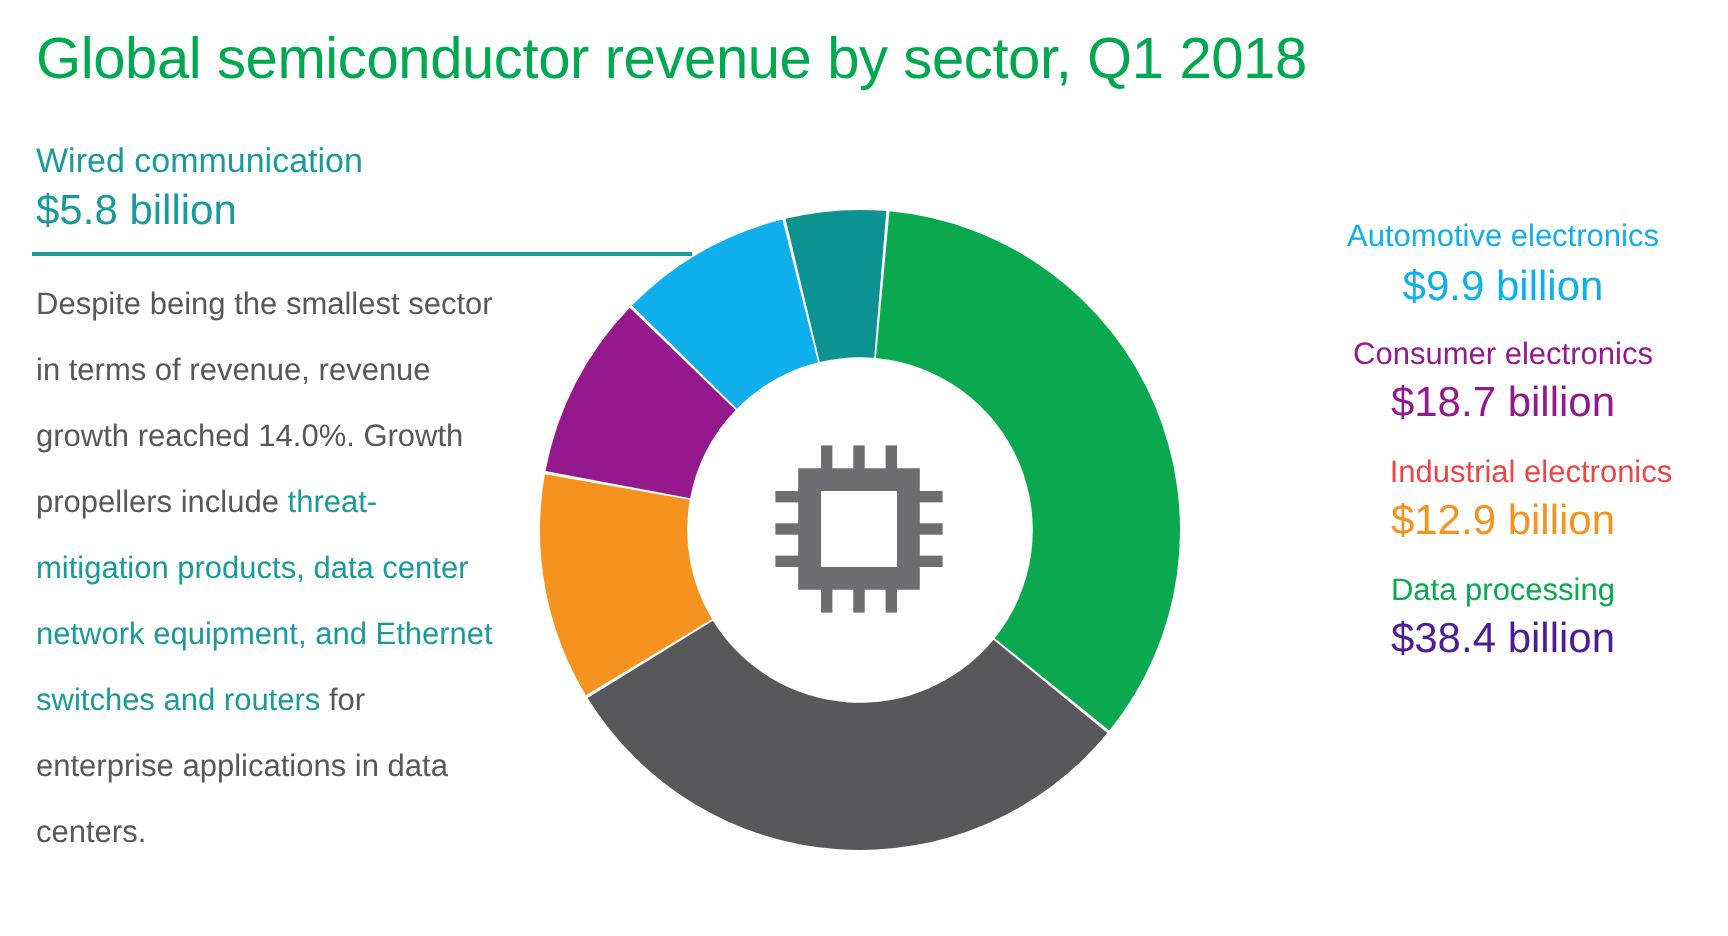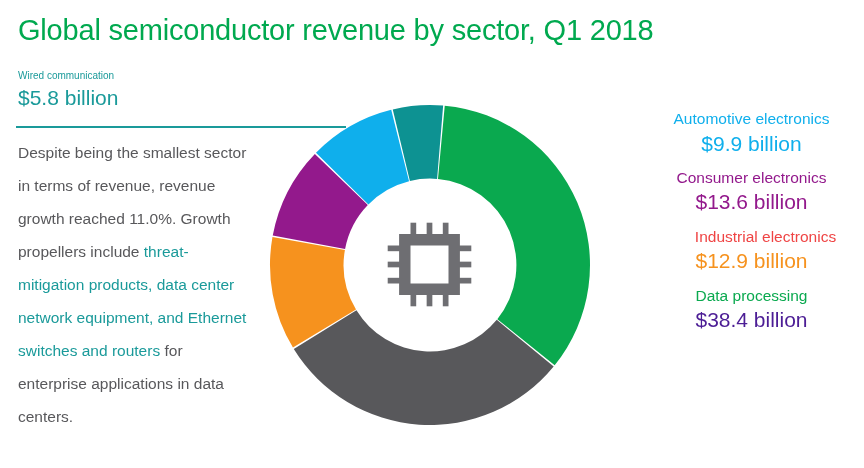--- a/index.html
+++ b/index.html
@@ -24,21 +24,21 @@
     white-space:nowrap;
   }
 
   
   .left-panel{
     position:absolute;
     left:18px;top:70px;
     width:240px;
   }
   .left-kicker{
-    font-size:10px;
+    font-size:17px;
     color:#1A9A9A;
     line-height:1.25;
     white-space:nowrap;
   }
   .left-value{
     font-size:21px;
     color:#1A9A9A;
     line-height:1.3;
     margin-top:1px;
     white-space:nowrap;
@@ -101,21 +101,21 @@
 
   <div class="title">Global semiconductor revenue by sector, Q1 2018</div>
 
   <div class="left-panel">
     <div class="left-kicker">Wired communication</div>
     <div class="left-value">$5.8 billion</div>
   </div>
 
   <div class="divider"></div>
 
-  <div class="left-body"><span>Despite being the smallest sector in terms of revenue, revenue growth reached 11.0%. Growth propellers include </span><span class="link">threat-mitigation products, data center network equipment, and Ethernet switches and routers</span><span> for enterprise applications in data centers.</span></div>
+  <div class="left-body"><span>Despite being the smallest sector in terms of revenue, revenue growth reached 14.0%. Growth propellers include </span><span class="link">threat-mitigation products, data center network equipment, and Ethernet switches and routers</span><span> for enterprise applications in data centers.</span></div>
 
   <div class="donut-wrap">
     <svg class="donut-svg" viewBox="0 0 324 324">
       <g id="donut-segments">
           <path d="M 176.7416969663315 2.6805649942454295 A 160 160 0 0 1 286.6820376579108 262.271578652534 L 229.32830033527185 216.14665247236837 A 86.4 86.4 0 0 0 169.960516361819 75.96750509689252 Z" fill="#0AA94F"></path>
           <path d="M 285.67310453329947 263.5133647117244 A 160 160 0 0 1 25.785117000510468 245.9375103838289 L 88.44396318027566 207.3262556072676 A 86.4 86.4 0 0 0 228.7834764479817 216.81721694433122 Z" fill="#58585B"></path>
           <path d="M 24.952566573581294 244.57118741565566 A 160 160 0 0 1 4.452949674388549 134.09073749273807 L 76.92459282416982 146.92899824607855 A 86.4 86.4 0 0 0 87.9943859497339 206.58844120445406 Z" fill="#F6921E"></path>
           <path d="M 4.739914934812589 132.51668869868897 A 160 160 0 0 1 46.86186796720338 50.899997515759296 L 99.82540870228982 102.00599865851001 A 86.4 86.4 0 0 0 77.07955406479878 146.07901189729205 Z" fill="#93198C"></path>
           <path d="M 47.97860633409883 49.75419033885677 A 160 160 0 0 1 123.21190176272681 6.772800594948421 L 141.05442695187247 78.17731232127215 A 86.4 86.4 0 0 0 100.42844742041336 101.38726278298265 Z" fill="#0FAFEC"></path>
           <path d="M 124.76608727445696 6.392687372518878 A 160 160 0 0 1 175.14779209067424 2.5411163868867277 L 169.0998077289641 75.89220284891883 A 86.4 86.4 0 0 0 141.89368712820675 77.9720511811602 Z" fill="#0D9292"></path>
@@ -148,21 +148,21 @@
     </svg>
   </div>
 
   <div class="right-panel">
     <div class="legend-item">
       <div class="legend-name" style="color: rgb(15, 175, 236);">Automotive electronics</div>
       <div class="legend-value" style="color: rgb(15, 175, 236);">$9.9 billion</div>
     </div>
     <div class="legend-item">
       <div class="legend-name" style="color: rgb(147, 25, 140);">Consumer electronics</div>
-      <div class="legend-value" style="color: rgb(147, 25, 140);">$13.6 billion</div>
+      <div class="legend-value" style="color: rgb(147, 25, 140);">$18.7 billion</div>
     </div>
     <div class="legend-item">
       <div class="legend-name" style="color: #ef4444; margin-left: 28px;">Industrial electronics</div>
       <div class="legend-value" style="color: rgb(246, 146, 30);">$12.9 billion</div>
     </div>
     <div class="legend-item">
       <div class="legend-name" style="color: rgb(10, 169, 79);">Data processing</div>
       <div class="legend-value" style="color: #4c1d95;">$38.4 billion</div>
     </div>
   </div>

